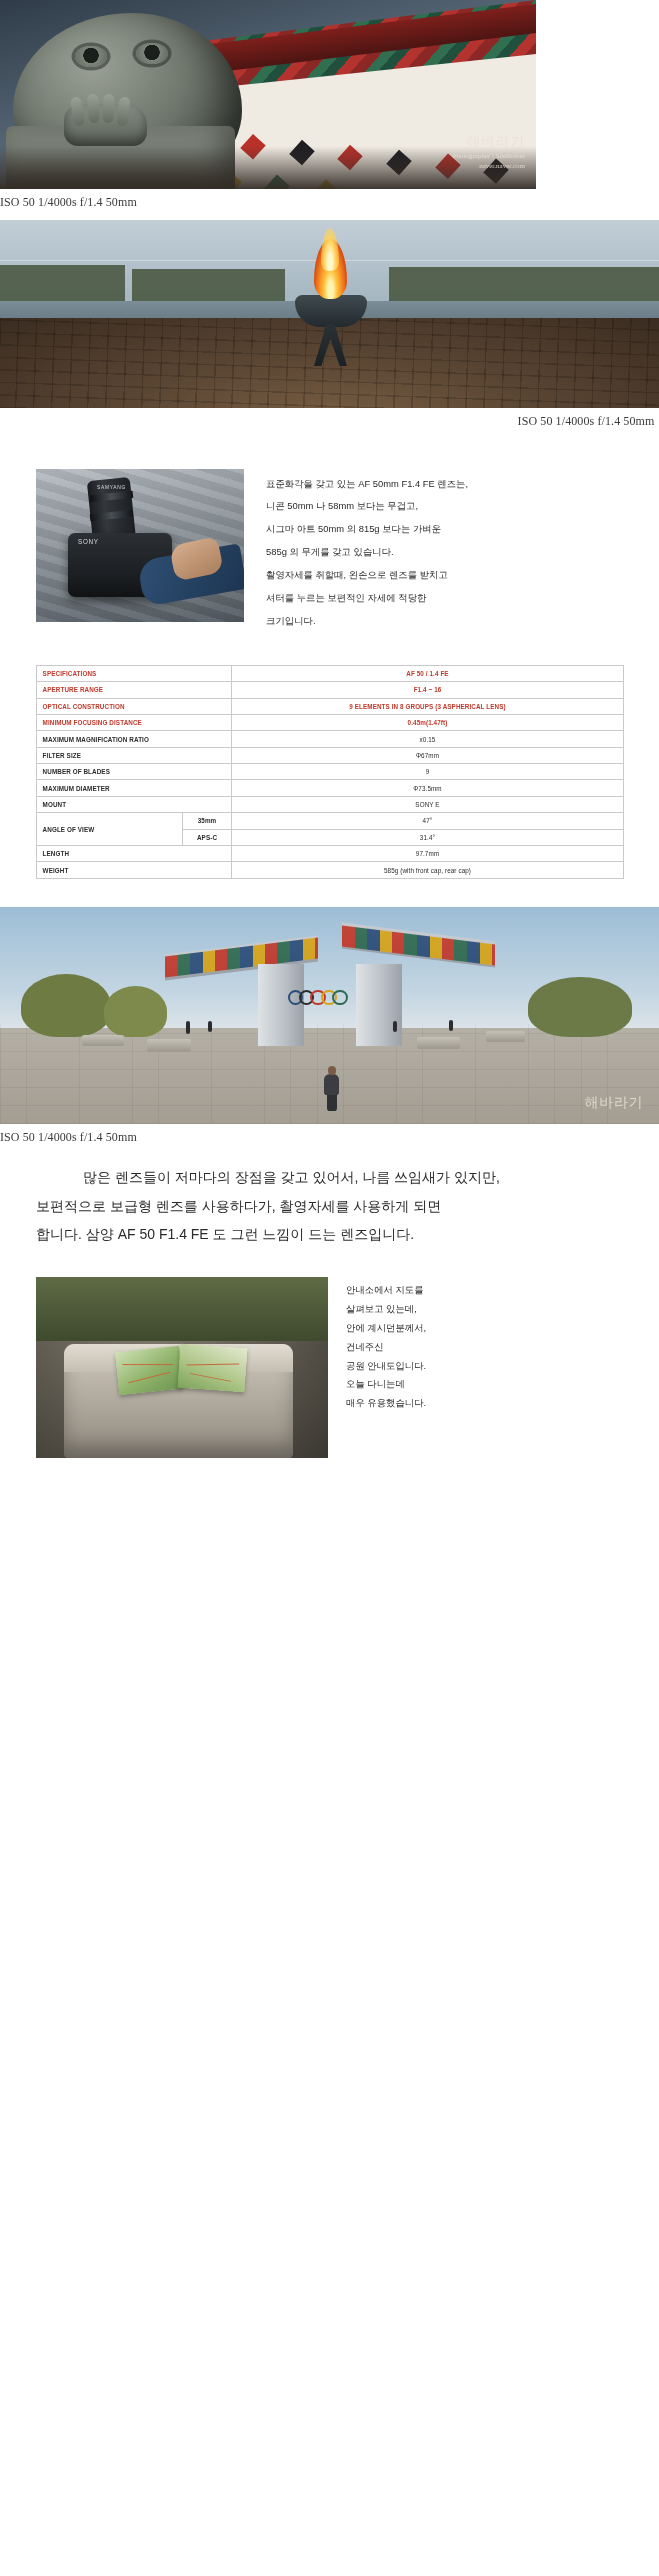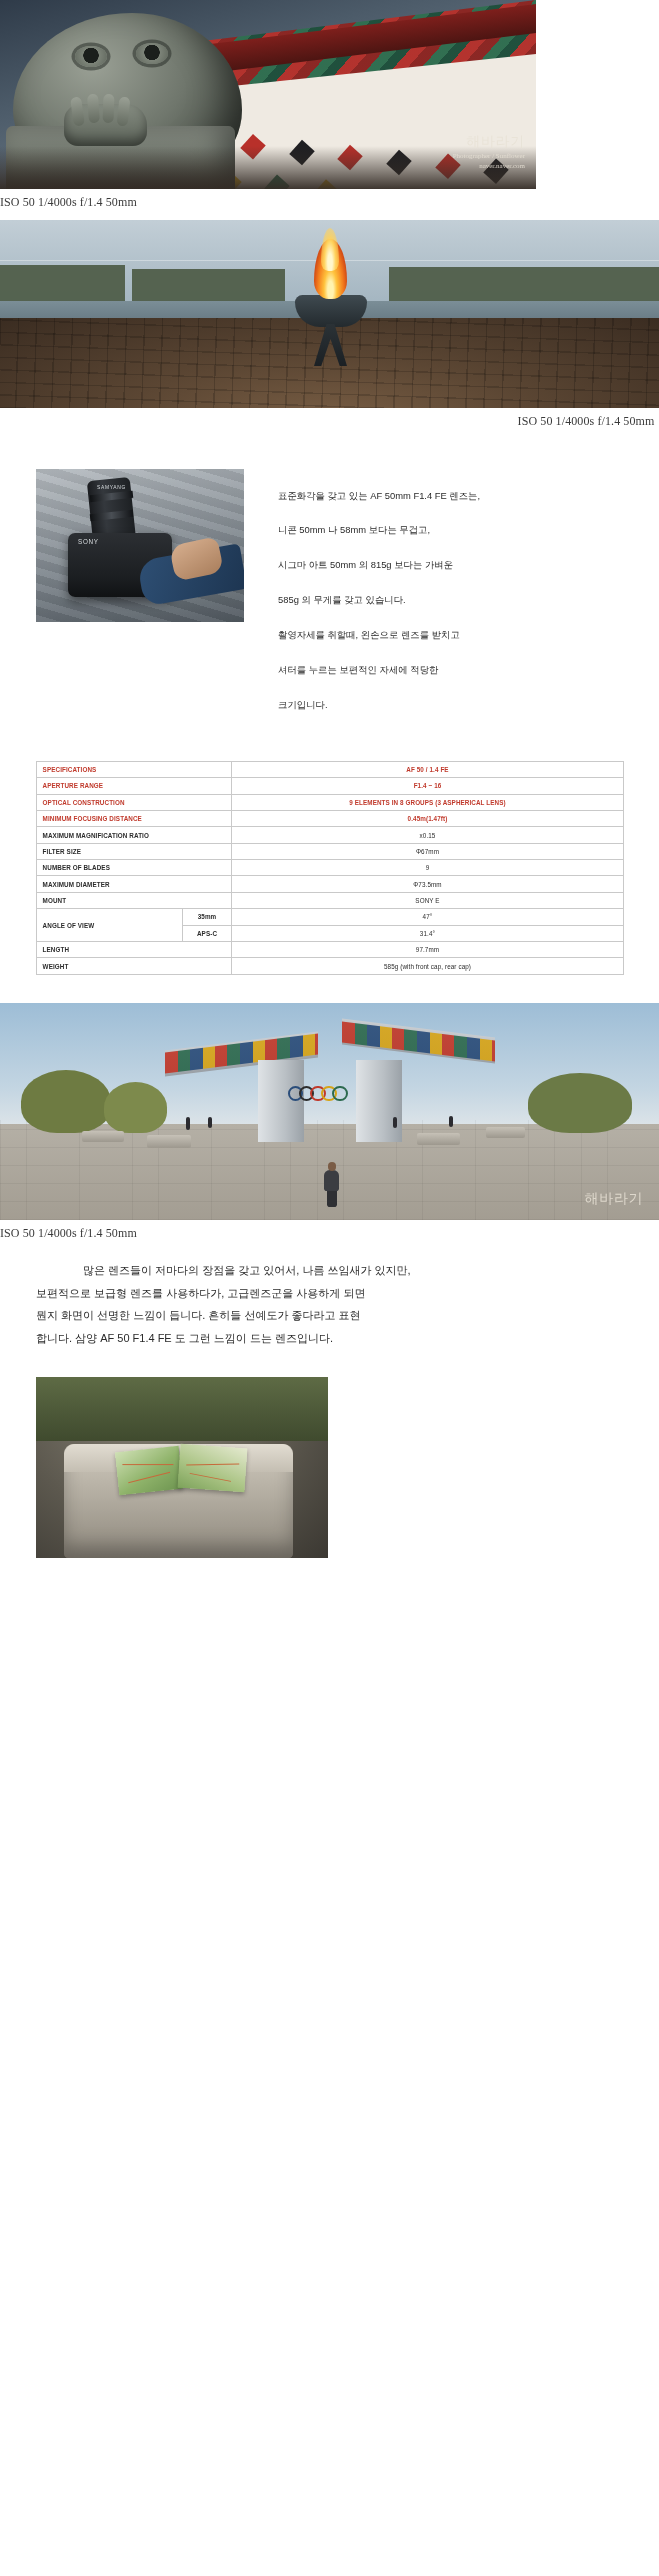--- a/index.html
+++ b/index.html
@@ -215,21 +215,21 @@
     border-radius: 15.3px 11px 14px 12.5px;
     transform: rotate(-12deg);
   }
   .lens-copy {
     font-family:"Liberation Sans", sans-serif;
     font-size: 9.4px;
     line-height: 2.0;
     color:#2a2a2a;
     padding-top: 1.4px;
   }
-  .lens-copy p { margin:16px; }
+  .lens-copy p { margin:4px; }
 
   
   .spec-wrap { padding: 12.5px 36px 28px 36px; }
   table.spec {
     width: 100%;
     border-collapse: collapse;
     font-size: 6.3px;
     font-family: "Liberation Sans", sans-serif;
   }
   table.spec td {
@@ -275,21 +275,21 @@
   .p3-woman-body { position:absolute; left:327px; bottom:12.5px; width:9.7px; height:31px; background:#2f3034; border-radius:2.8px; }
   .p3-woman-coat { position:absolute; left:324px; bottom:29px; width:15.3px; height:21px; background:#3b3d42; border-radius:5.6px 5.6px 2.8px 2.8px; }
   .p3-woman-head { position:absolute; left:328px; bottom:49px; width:8.3px; height:8.3px; background:#7a5c46; border-radius:50%; }
 
   
   .para {
     padding: 18px 36px 21px 36px;
   }
   .para p {
     margin:0;
-    font-size: 11px;
+    font-size: 14px;
     line-height: 2.05;
     color:#2a2a2a;
     text-indent: 47px;
   }
   .para p.noind { text-indent: 0; }
 
   
   .map-row {
     display:flex; gap: 18px; padding: 7px 36px 7px 36px; align-items:flex-start;
   }
@@ -510,37 +510,45 @@
     <div class="wm" style="right:16.7px; bottom:11px;">
       <span class="big">해바라기</span>
     </div>
   </div>
   <div class="cap-pad-full">
     <div class="caption left">ISO 50 1/4000s f/1.4 50mm</div>
   </div>
 
   <div class="para">
     <p>많은 렌즈들이 저마다의 장점을 갖고 있어서, 나름 쓰임새가 있지만,</p>
-    <p class="noind">보편적으로 보급형 렌즈를 사용하다가, 고급렌즈군을 사용하게 되면</p>
-    <p class="noind">뭔지 화면이 선명한 느낌이 듭니다.  흔히들 선예도가 좋다라고 표현</p>
+    <p class="noind">보편적으로 보급형 렌즈를 사용하다가, 촬영자세를 사용하게 되면</p>
     <p class="noind">합니다.  삼양 AF 50  F1.4 FE 도 그런 느낌이 드는 렌즈입니다.</p>
   </div>
 
   <div class="map-row">
     <div class="map-photo">
       <div class="mp-bg"></div>
       <div class="mp-grass"></div>
       <div class="mp-stone"></div>
       <div class="mp-stone-top"></div>
       <div class="mp-map-l">
         <div class="mp-road" style="left:5.6px; top:15.3px; width:51px; transform:rotate(6deg);"></div>
         <div class="mp-road" style="left:9.7px; top:28px; width:43px; transform:rotate(-8deg);"></div>
       </div>
       <div class="mp-map-r">
         <div class="mp-road" style="left:7px; top:18px; width:53px; transform:rotate(-5deg);"></div>
         <div class="mp-road" style="left:11px; top:31px; width:42px; transform:rotate(7deg);"></div>
       </div>
     </div>
+    <div class="map-copy">
+      <p>안내소에서 지도를</p>
+      <p>살펴보고 있는데,</p>
+      <p>안에 계시던분께서,</p>
+      <p>건네주신</p>
+      <p>공원 안내도입니다.</p>
+      <p>오늘 다니는데</p>
+      <p>매우 유용했습니다.</p>
+    </div>
   </div>
 
   <div style="height:18px"></div>
 </div>
 
 
 </body></html>

